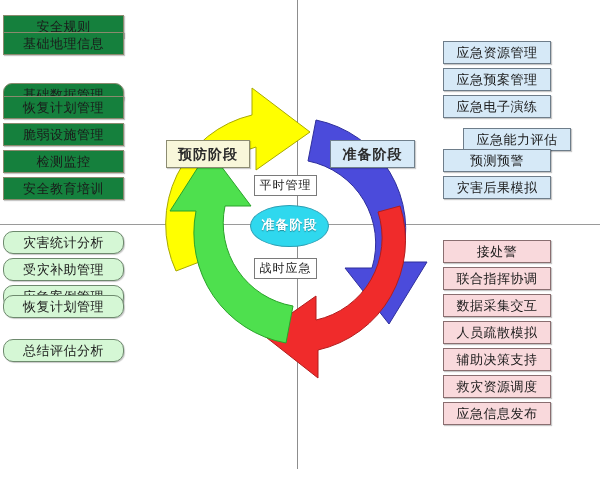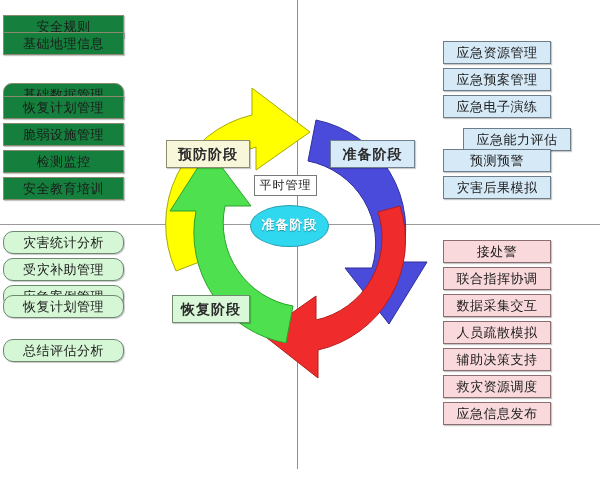--- a/index.html
+++ b/index.html
@@ -175,23 +175,23 @@
                L 209,150
                L 251,206
                L 225,206
                A 84,84 0 0 0 293,306
                Z" fill="#4ee04e" stroke="#2aa32a" stroke-width="1" stroke-linejoin="round"></path>
     </g>
   </svg>
 
   <div class="phase p-prevent">预防阶段</div>
   <div class="phase p-prepare">准备阶段</div>
-  <div class="phase p-recover">恢复阶段</div>
 
   <div class="modetag peace">平时管理</div>
+  <div class="modetag war">战时应急</div>
 
   <div class="core">准备阶段</div>
 
   <div class="col-left" id="col-tl">
       <div class="mod yellow" style="top: 15px;">安全规则</div>
       <div class="mod yellow" style="top: 32px;">基础地理信息</div>
       <div class="mod yellow" style="top: 83px; border-radius: 9px;">基础数据管理</div>
       <div class="mod yellow" style="top: 96px;">恢复计划管理</div>
       <div class="mod yellow" style="top: 123px;">脆弱设施管理</div>
       <div class="mod yellow" style="top: 150px;">检测监控</div>

